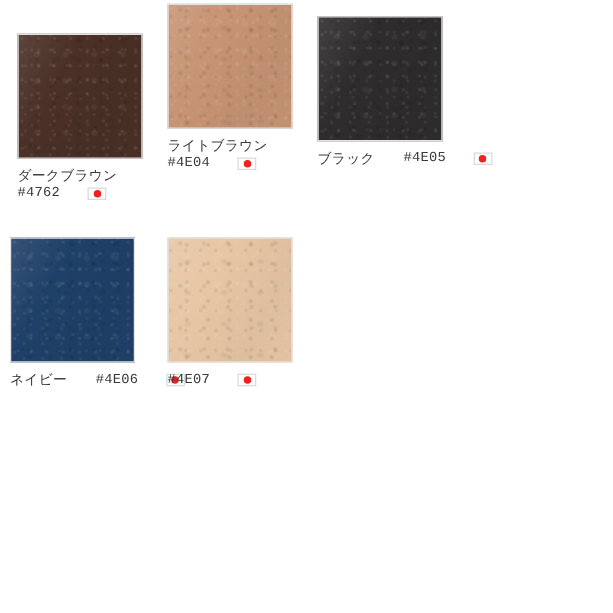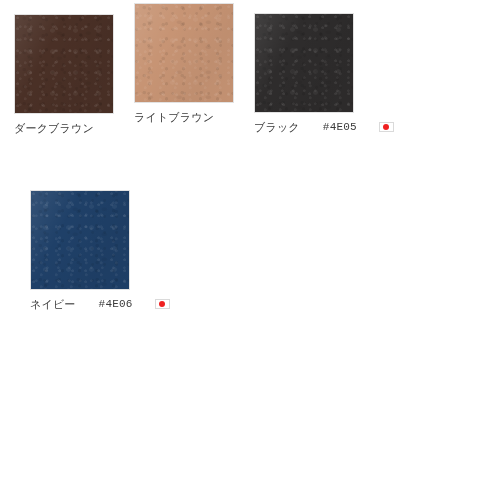--- a/index.html
+++ b/index.html
@@ -113,66 +113,87 @@
     margin-top: -3px;
     border-radius: 50%;
     background: #ef2020;
   }
 </style>
 </head>
 <body style="background: rgb(255, 255, 255);">
 
 <div id="swatch-grid">
 
-  <div class="swatch-cell" style="left:14px; top:14px;">
+  <div class="swatch-cell" style="left:14px; top:27px;">
     <div class="swatch-chip" style="background-color: rgb(74, 48, 38);">
       <div class="grain"></div>
       <div class="grain2"></div>
       <div class="sheen"></div>
     </div>
     <div class="swatch-caption">
       <span class="caption-line color-name">ダークブラウン</span>
+      <span class="caption-line inline-row">
+        <span class="color-code">#4762</span>
+        <span class="flag-badge" style="background: rgb(255, 255, 255);"></span>
+      </span>
     </div>
   </div>
 
   <div class="swatch-cell" style="left:134px; top:3px;">
     <div class="swatch-chip" style="background-color: rgb(199, 148, 116);">
       <div class="grain"></div>
       <div class="grain2"></div>
       <div class="sheen"></div>
     </div>
     <div class="swatch-caption">
       <span class="caption-line color-name">ライトブラウン</span>
+      <span class="caption-line inline-row">
+        <span class="color-code">#4E04</span>
+        <span class="flag-badge" style="background: rgb(255, 255, 255);"></span>
+      </span>
     </div>
   </div>
 
   <div class="swatch-cell" style="left:254px; top:13px;">
     <div class="swatch-chip" style="background-color: rgb(46, 44, 44);">
       <div class="grain"></div>
       <div class="grain2"></div>
       <div class="sheen"></div>
     </div>
     <div class="swatch-caption">
       <span class="caption-line inline-row">
         <span class="color-name">ブラック</span>
         <span class="color-code">#4E05</span>
         <span class="flag-badge" style="background: rgb(255, 255, 255);"></span>
       </span>
     </div>
   </div>
 
-  <div class="swatch-cell" style="left:30px; top:190px;">
+  <div class="swatch-cell" style="left:8px; top:190px;">
     <div class="swatch-chip" style="background-color: rgb(31, 64, 104);">
       <div class="grain"></div>
       <div class="grain2"></div>
       <div class="sheen"></div>
     </div>
     <div class="swatch-caption">
       <span class="caption-line inline-row">
         <span class="color-name">ネイビー</span>
         <span class="color-code">#4E06</span>
         <span class="flag-badge" style="background: rgb(255, 255, 255);"></span>
       </span>
     </div>
   </div>
 
+  <div class="swatch-cell" style="left:134px; top:190px;">
+    <div class="swatch-chip" style="background-color: rgb(231, 198, 164);">
+      <div class="grain"></div>
+      <div class="grain2"></div>
+      <div class="sheen"></div>
+    </div>
+    <div class="swatch-caption">
+      <span class="caption-line inline-row">
+        <span class="color-code">#4E07</span>
+        <span class="flag-badge" style="background: rgb(255, 255, 255);"></span>
+      </span>
+    </div>
+  </div>
 
 </div>
 
 </body></html>

